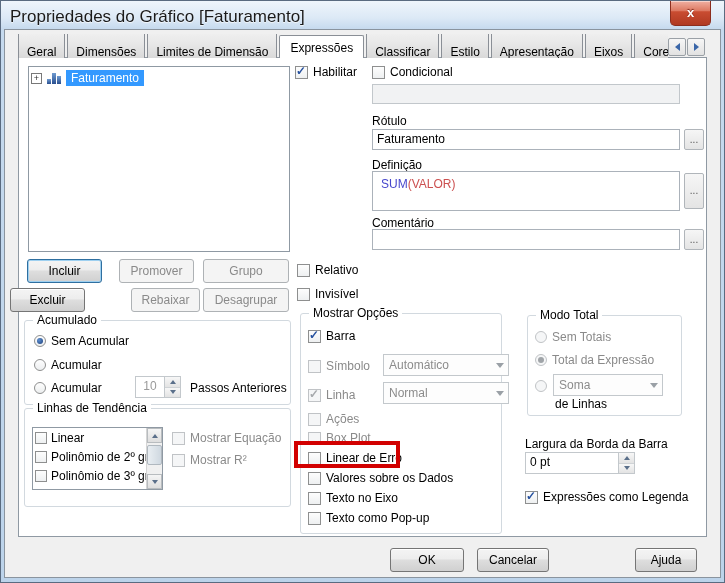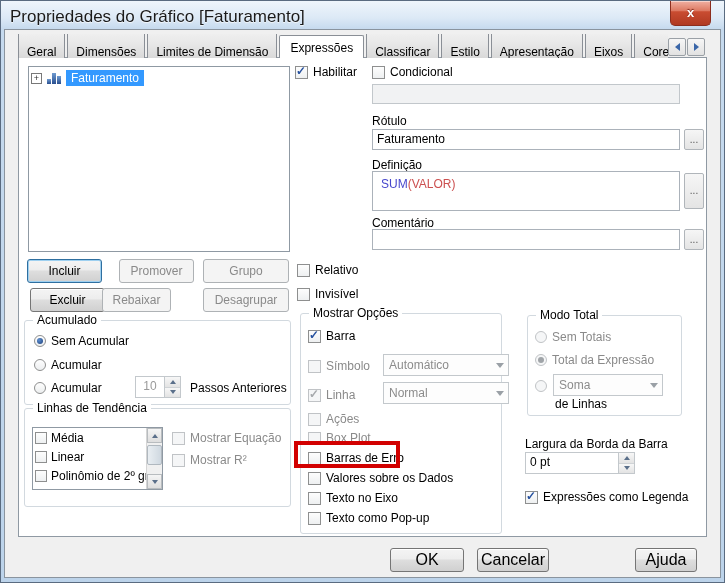--- a/index.html
+++ b/index.html
@@ -102,21 +102,21 @@
   .lrow{display:flex;align-items:center;gap:4px;height:19px;padding:0 2px;white-space:nowrap;}
   .lcb{width:12px;height:12px;border:1px solid #8e8f8f;background:linear-gradient(180deg,#fdfdfd,#eef0f1);flex:none;}
   .lscroll{position:absolute;right:0;top:0;width:16px;height:100%;background:#f0f0f0;border-left:1px solid #d5d5d5;}
   .lsb{position:absolute;left:0;width:15px;height:15px;background:linear-gradient(180deg,#f5f5f5,#dedede);border:1px solid #b8bcbf;display:flex;align-items:center;justify-content:center;}
   .lthumb{position:absolute;left:0;top:17px;width:15px;height:20px;background:linear-gradient(90deg,#e9eef2,#cfd8e0);border:1px solid #b0b8bf;border-radius:2px;}
   
   .exprfunc{color:#4646cc;}
   .exprargs{color:#cc5050;}
   
   .redbox{position:absolute;left:294px;top:441px;width:106px;height:27px;border:4px solid #d20000;z-index:9;}
-  .footerbtn{font-size:16px;}
+  .footerbtn{font-size:12px;}
 </style>
 </head>
 <body>
 
 <div class="win">
 
   <div class="title">Propriedades do Gráfico [Faturamento]</div>
   <div class="closebtn">
     <span>x</span>
   </div>
@@ -152,22 +152,22 @@
           <i style="height:11px;"></i>
           <i style="height:8px;"></i>
         </span>
       <span class="treelabel">Faturamento</span>
     </div>
   </div>
 
   <div class="btn focus" style="left:27px;top:259px;width:75px;">Incluir</div>
   <div class="btn dis" style="left:119px;top:259px;width:75px;">Promover</div>
   <div class="btn dis" style="left:203px;top:259px;width:86px;">Grupo</div>
-  <div class="btn" style="left:30px;top:288px;width:75px;">Excluir</div>
-  <div class="btn dis" style="left:102px;top:288px;width:69px;">Rebaixar</div>
+  <div class="btn" style="left:10px;top:288px;width:75px;">Excluir</div>
+  <div class="btn dis" style="left:131px;top:288px;width:69px;">Rebaixar</div>
   <div class="btn dis" style="left:203px;top:288px;width:86px;">Desagrupar</div>
 
   <div class="grp" style="left:24px;top:320px;width:267px;height:85px;">
     <span class="lg">Acumulado</span>
   </div>
   <div class="rb sel" style="left:34px;top:334px;">
     <span class="rbdot">
         <i></i>
       </span>
     <span>Sem Acumular</span>
@@ -192,24 +192,20 @@
     </span>
   </div>
   <span class="lbl9" style="left:190px;top:381px;">Passos Anteriores</span>
 
   <div class="grp" style="left:24px;top:408px;width:267px;height:99px;">
     <span class="lg">Linhas de Tendência</span>
   </div>
   <div class="listbox">
     <div class="lrow">
       <span class="lcb"></span>
-      <span>Média</span>
-    </div>
-    <div class="lrow">
-      <span class="lcb"></span>
       <span>Linear</span>
     </div>
     <div class="lrow">
       <span class="lcb"></span>
       <span>Polinômio de 2º gra</span>
     </div>
     <div class="lrow">
       <span class="lcb"></span>
       <span>Polinômio de 3º gr</span>
     </div>
@@ -301,21 +297,21 @@
   <div class="cb dis" style="left:308px;top:412px;">
     <span class="cbbox"></span>
     <span>Ações</span>
   </div>
   <div class="cb dis" style="left:308px;top:431px;">
     <span class="cbbox"></span>
     <span>Box Plot</span>
   </div>
   <div class="cb" style="left:308px;top:451px;">
     <span class="cbbox"></span>
-    <span>Barras de Erro</span>
+    <span>Linear de Erro</span>
   </div>
   <div class="cb" style="left:308px;top:471px;">
     <span class="cbbox"></span>
     <span>Valores sobre os Dados</span>
   </div>
   <div class="cb" style="left:308px;top:491px;">
     <span class="cbbox"></span>
     <span>Texto no Eixo</span>
   </div>
   <div class="cb" style="left:308px;top:511px;">

